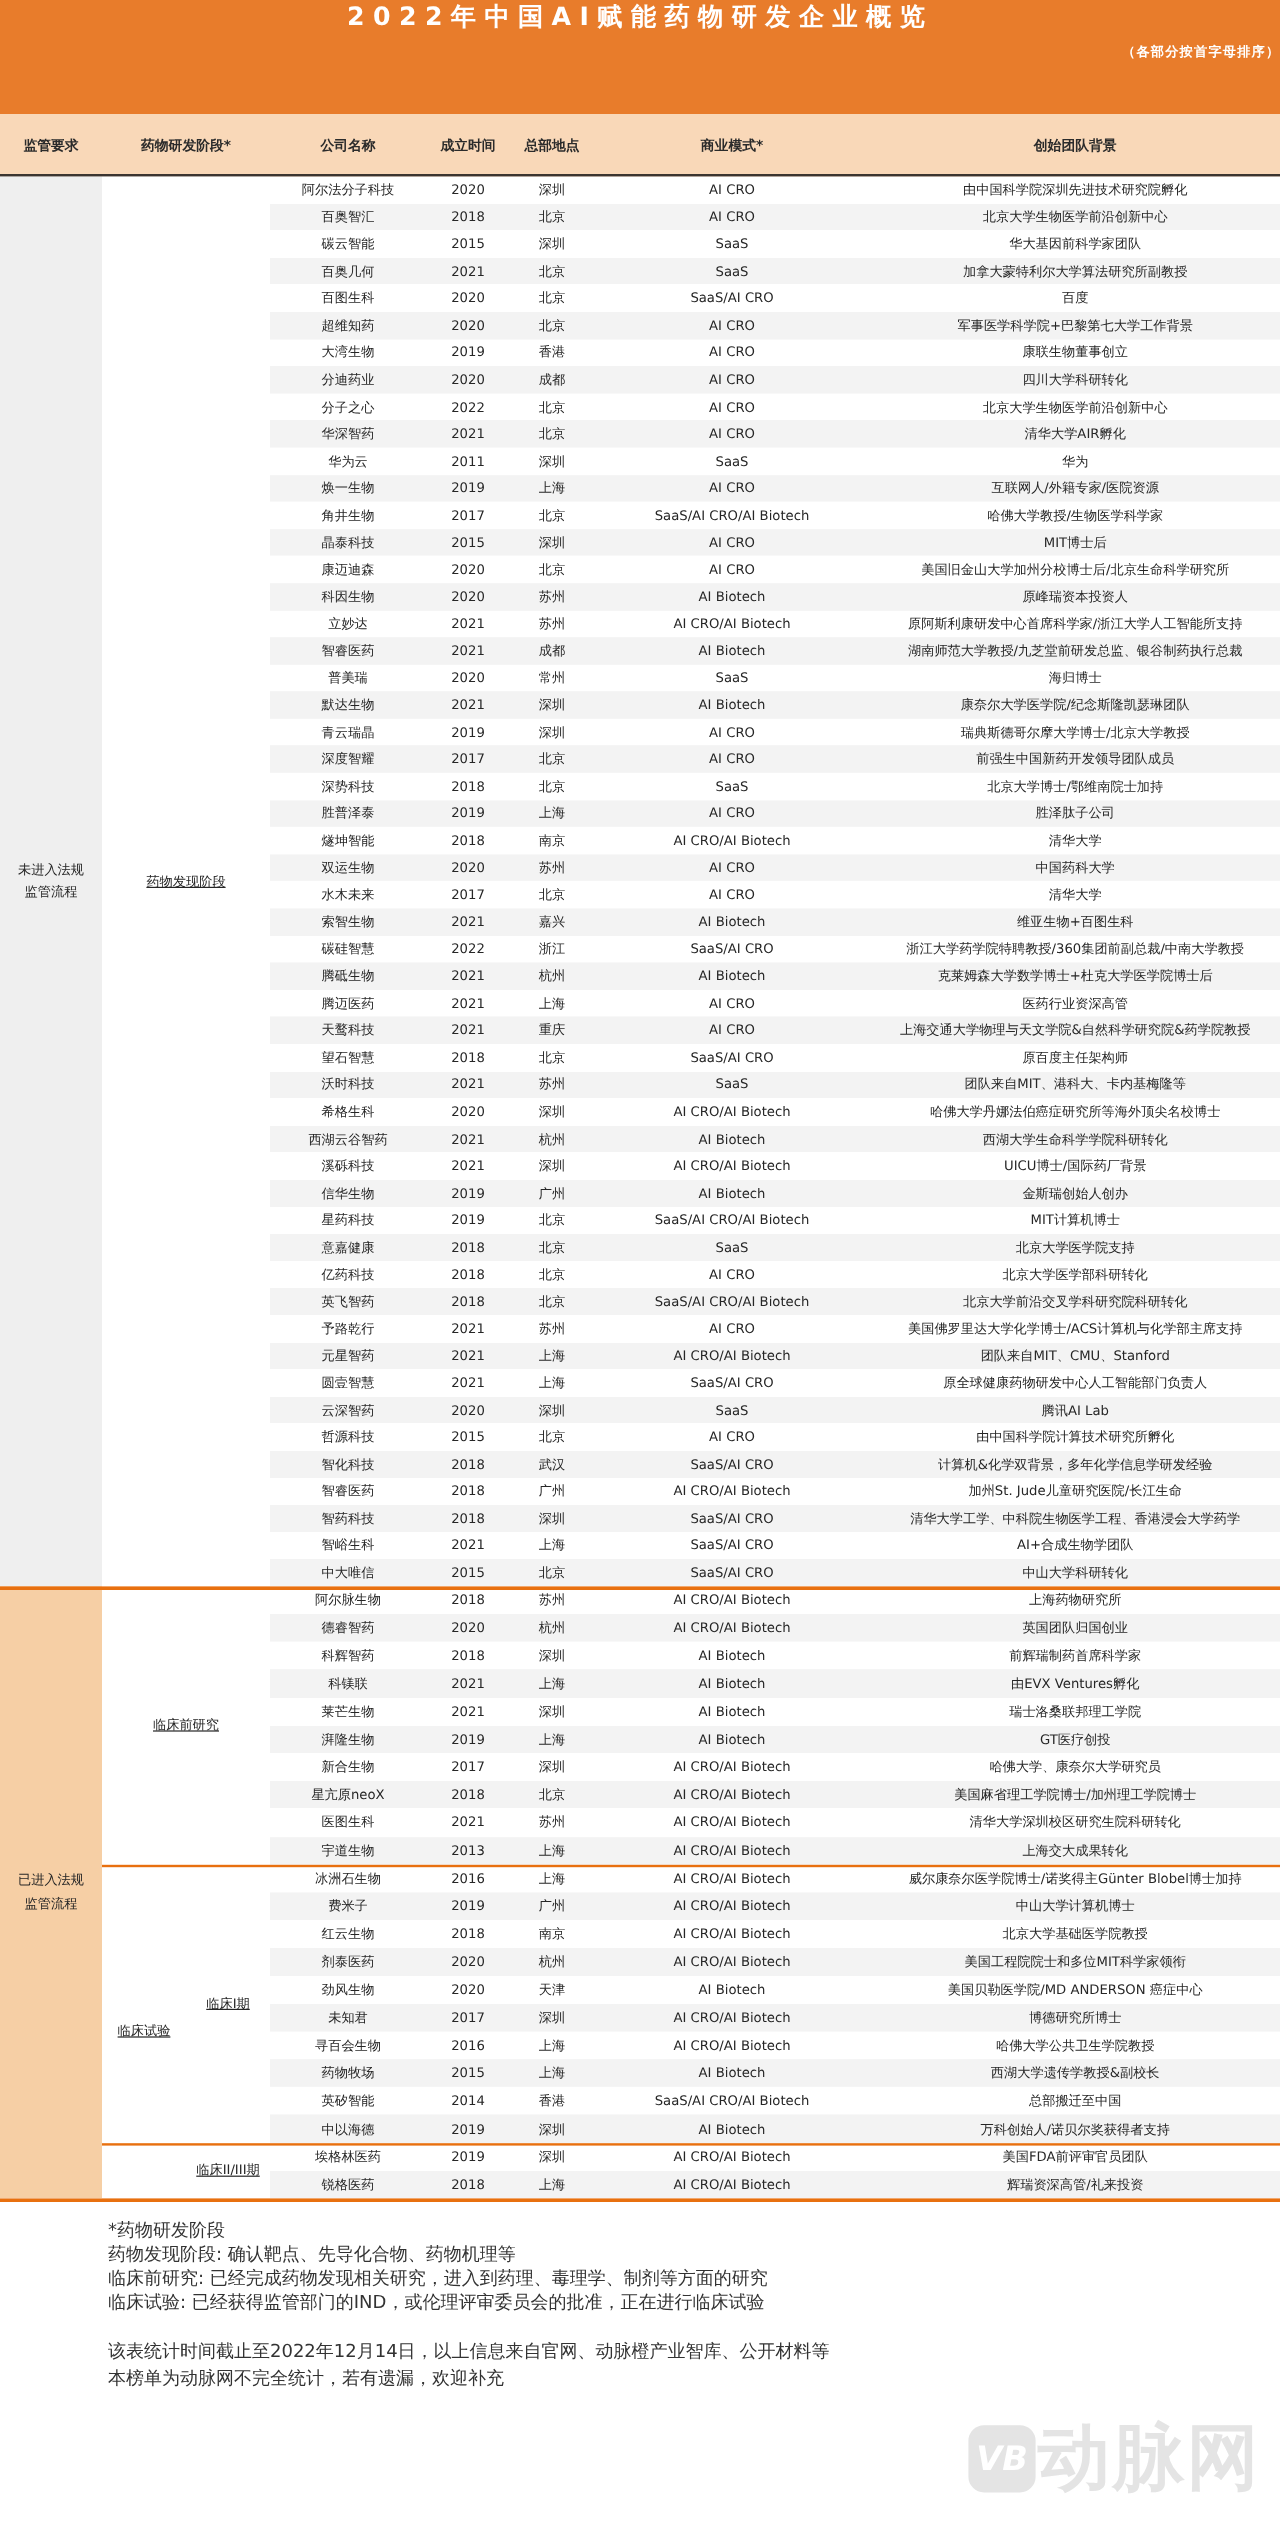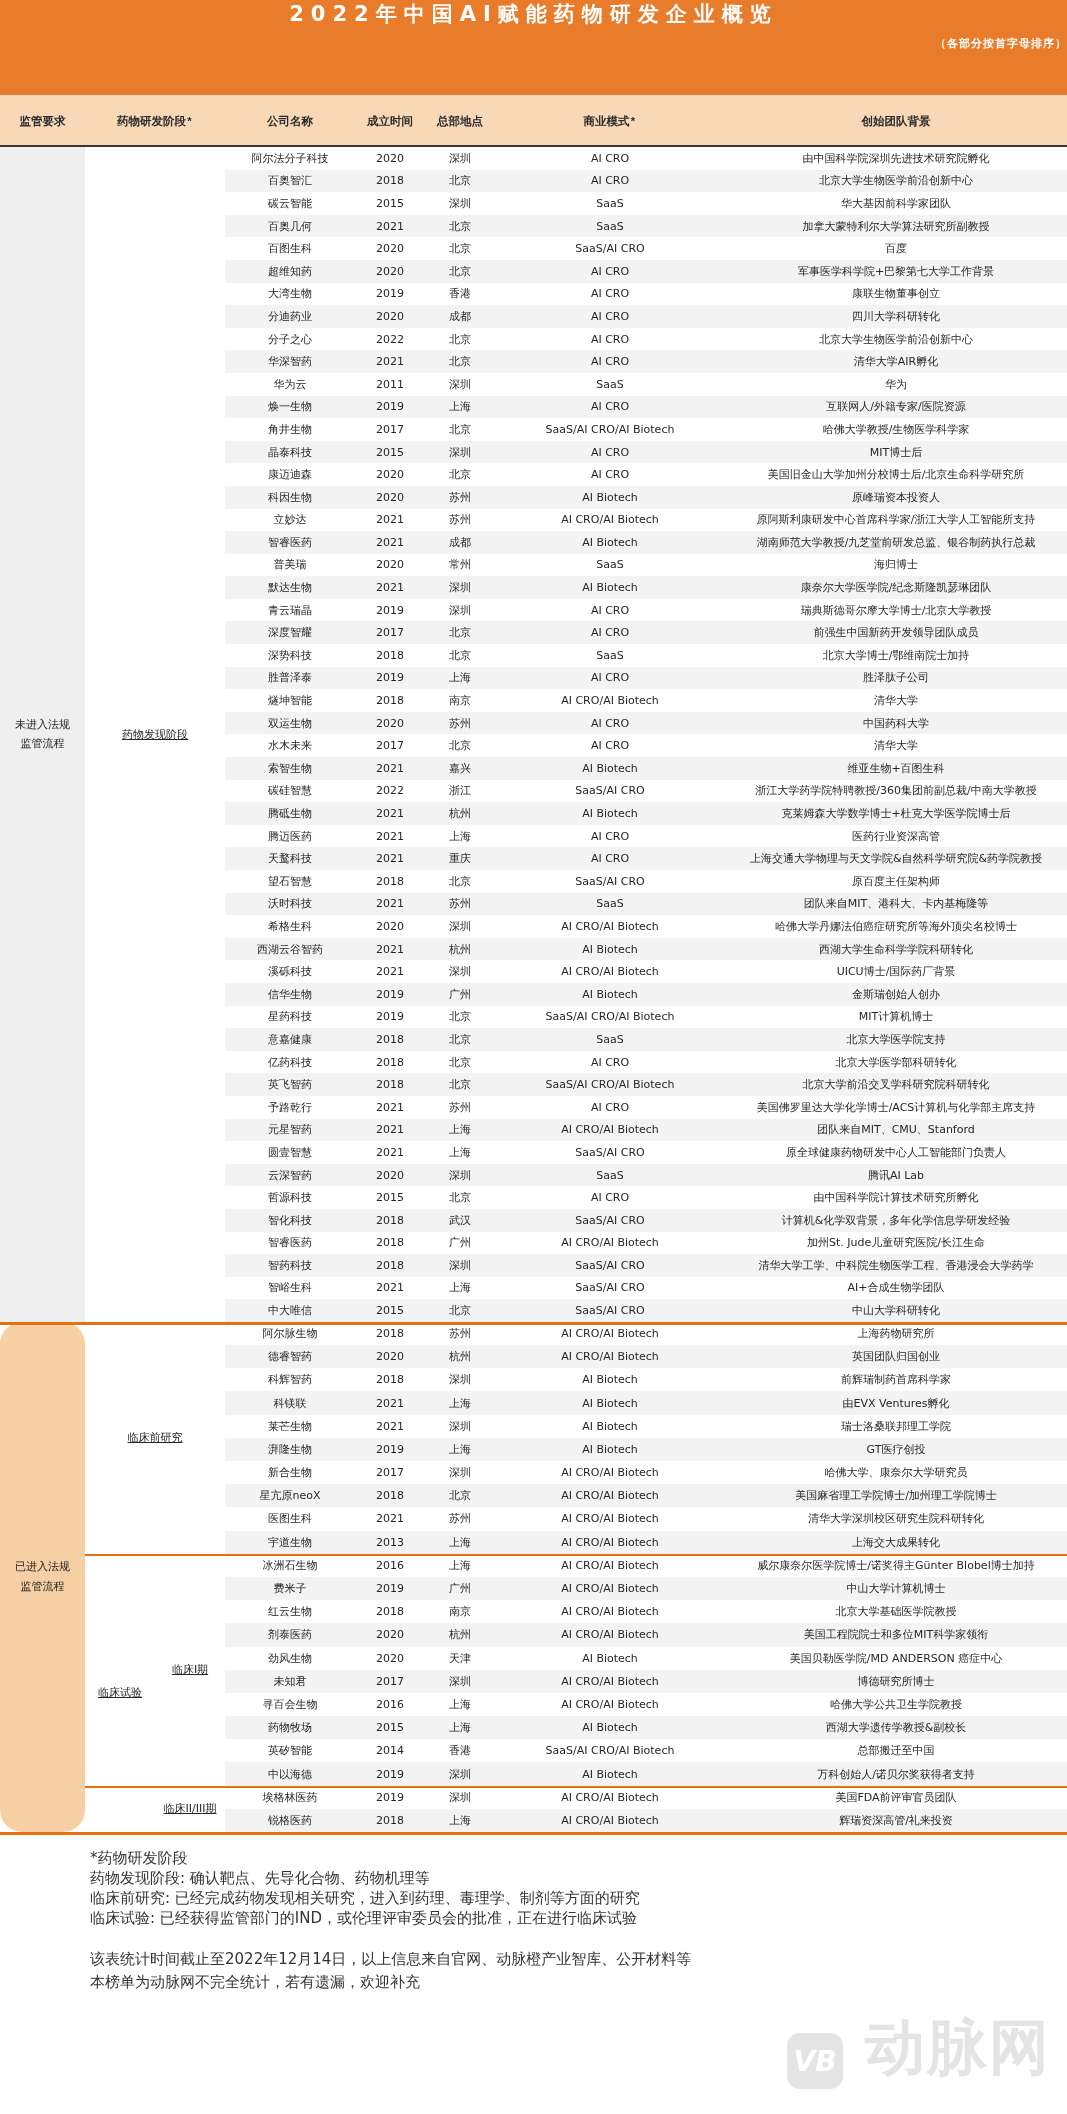--- a/index.html
+++ b/index.html
@@ -16,52 +16,52 @@
   .banner .title { font-size:21px; font-weight:bold; letter-spacing:7px; }
   .banner .subtitle { margin-top:8px; font-size:11px; font-weight:bold; letter-spacing:1px;text-align:right; }
 
   
   table.grid {
     position:absolute; top:95px; left:0; width:1067px;
     border-collapse:collapse; table-layout:fixed;
   }
   table.grid th {
     height:52px; background:#F9D8B8; font-size:11.5px; font-weight:600;
-    color:#2b2b2b; text-align:center; vertical-align:middle; padding:0;font-family:Liberation Mono, monospace;
+    color:#2b2b2b; text-align:center; vertical-align:middle; padding:0;
   }
   table.grid td {
     font-size:11px; color:#262626; text-align:center; vertical-align:middle;
     padding:0 2px; overflow:hidden; white-space:nowrap;
   }
   tbody.s1 tr { height:22.6px; }
   tbody.s2 tr { height:23.2px; }
   td.reg-cell { font-size:11.5px; line-height:1.8; }
   td.reg-gray  { background:#EFEFEF; }
-  td.reg-peach { background:#F6CFA5;border-radius:22px; }
+  td.reg-peach { background:#F6CFA5; }
   td.stage-cell, td.substage-cell { background:#fff; font-size:11.5px;text-decoration:underline; }
   td.alt { background:#F3F3F3; }
 
   
   .hline { position:absolute; z-index:4; }
   .hdr-line  { top:145px;  left:0;    width:1067px; height:2px; background:#3C3530; }
   .div1      { top:1322px; left:0;    width:1067px; height:3px; background:#E8700F; }
   .div2      { top:1554px; left:85px; width:982px;  height:2px; background:#E8700F; }
   .div3      { top:1786px; left:85px; width:982px;  height:2px; background:#E8700F; }
   .bot-line  { top:1832px; left:0;    width:1067px; height:3px; background:#E8700F; }
 
   
   .notes { position:absolute; left:90px; top:1848px; font-size:15px; color:#333; }
   .notes .block { line-height:20px; }
   .notes .block + .block { margin-top:16px; }
   .notes .src { margin-top:20px; line-height:23px; }
 
   
   .logo {
     position:absolute; right:16px; top:2008px;
-    display:flex; align-items:flex-end; gap:22px; color:#E4E4E4;
+    display:flex; align-items:center; gap:2px; color:#E4E4E4;
   }
   .logo .mark {
     width:56px; height:56px; background:#E4E4E4; border-radius:13px;
     color:#fff; font-weight:bold; font-size:28px; font-style:italic;
     display:flex; align-items:center; justify-content:center;
   }
   .logo .text { font-size:60px; font-weight:bold; letter-spacing:2px; }
 </style>
 </head>
 <body>

